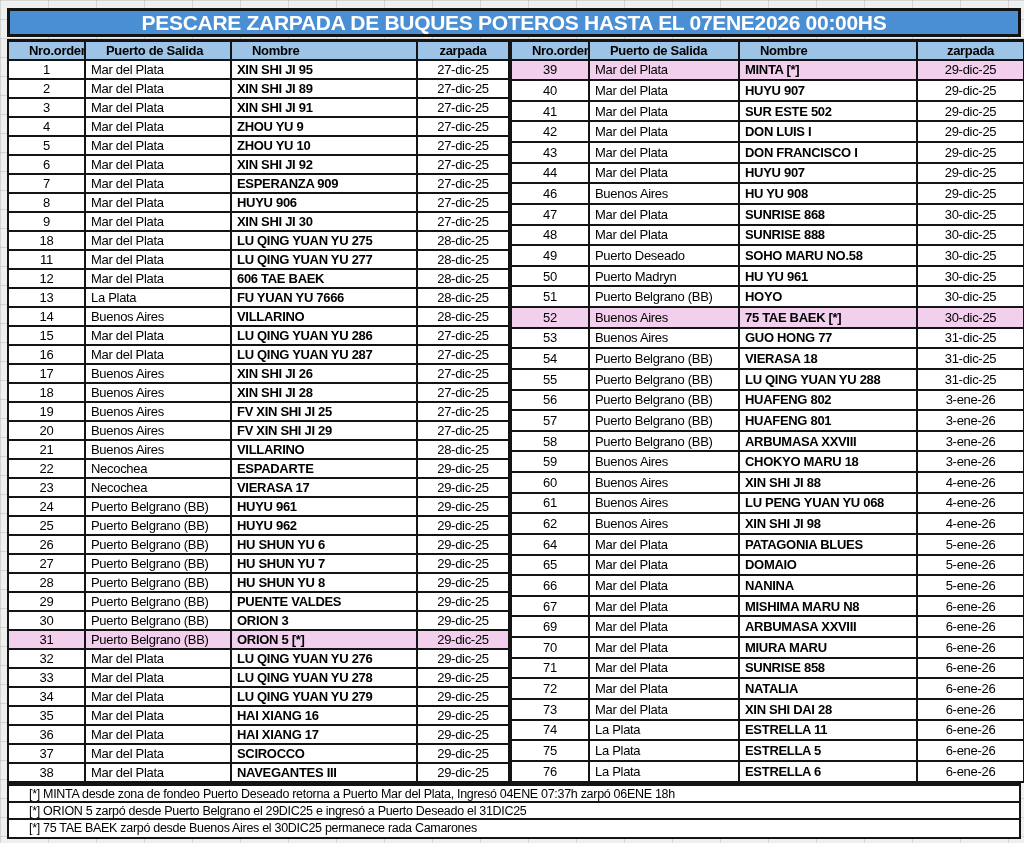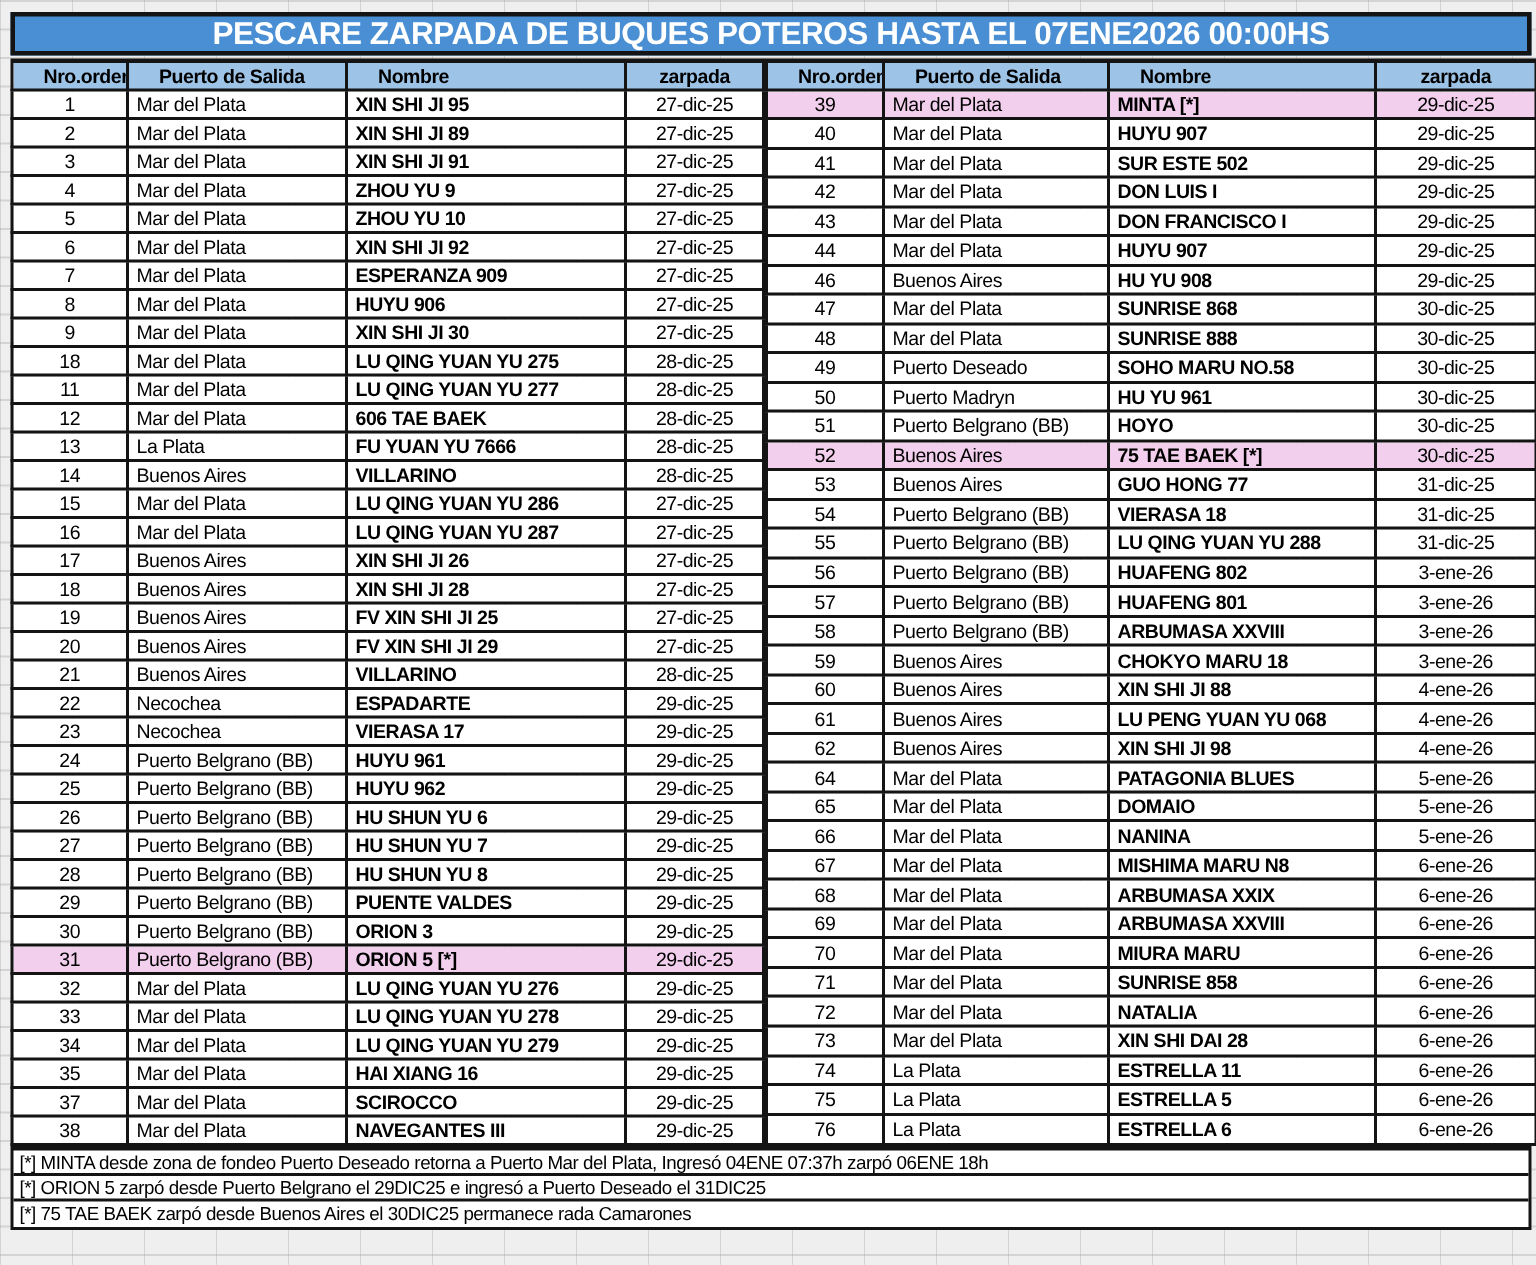--- a/index.html
+++ b/index.html
@@ -62,21 +62,21 @@
   .notes {
     background: #ffffff;
     border: 2px solid #141414;
     border-top-width: 3px;
   }
   .note-row {
     height: 17px;
     line-height: 16px;
     font-size: 12.5px;
     letter-spacing: -0.3px;
-    padding-left: 4px;
+    padding-left: 20px;
     border-bottom: 2px solid #141414;
     white-space: nowrap;
     overflow: hidden;
   }
   .note-row:last-child { border-bottom: none; }
 </style>
 </head>
 <body>
 
 <div class="sheet">
@@ -302,20 +302,26 @@
           <tr>
             <td class="c-num">34</td>
             <td class="c-puerto">Mar del Plata</td>
             <td class="c-nombre">LU QING YUAN YU 279</td>
             <td class="c-zarpada">29-dic-25</td>
           </tr>
           <tr>
             <td class="c-num">35</td>
             <td class="c-puerto">Mar del Plata</td>
             <td class="c-nombre">HAI XIANG 16</td>
+            <td class="c-zarpada">29-dic-25</td>
+          </tr>
+          <tr>
+            <td class="c-num">36</td>
+            <td class="c-puerto">Mar del Plata</td>
+            <td class="c-nombre">HAI XIANG 17</td>
             <td class="c-zarpada">29-dic-25</td>
           </tr>
           <tr>
             <td class="c-num">37</td>
             <td class="c-puerto">Mar del Plata</td>
             <td class="c-nombre">SCIROCCO</td>
             <td class="c-zarpada">29-dic-25</td>
           </tr>
           <tr>
             <td class="c-num">38</td>
@@ -498,26 +504,20 @@
             <td class="c-nombre">NANINA</td>
             <td class="c-zarpada">5-ene-26</td>
           </tr>
           <tr>
             <td class="c-num">67</td>
             <td class="c-puerto">Mar del Plata</td>
             <td class="c-nombre">MISHIMA MARU N8</td>
             <td class="c-zarpada">6-ene-26</td>
           </tr>
           <tr>
-            <td class="c-num">68</td>
-            <td class="c-puerto">Mar del Plata</td>
-            <td class="c-nombre">ARBUMASA XXIX</td>
-            <td class="c-zarpada">6-ene-26</td>
-          </tr>
-          <tr>
             <td class="c-num">69</td>
             <td class="c-puerto">Mar del Plata</td>
             <td class="c-nombre">ARBUMASA XXVIII</td>
             <td class="c-zarpada">6-ene-26</td>
           </tr>
           <tr>
             <td class="c-num">70</td>
             <td class="c-puerto">Mar del Plata</td>
             <td class="c-nombre">MIURA MARU</td>
             <td class="c-zarpada">6-ene-26</td>

